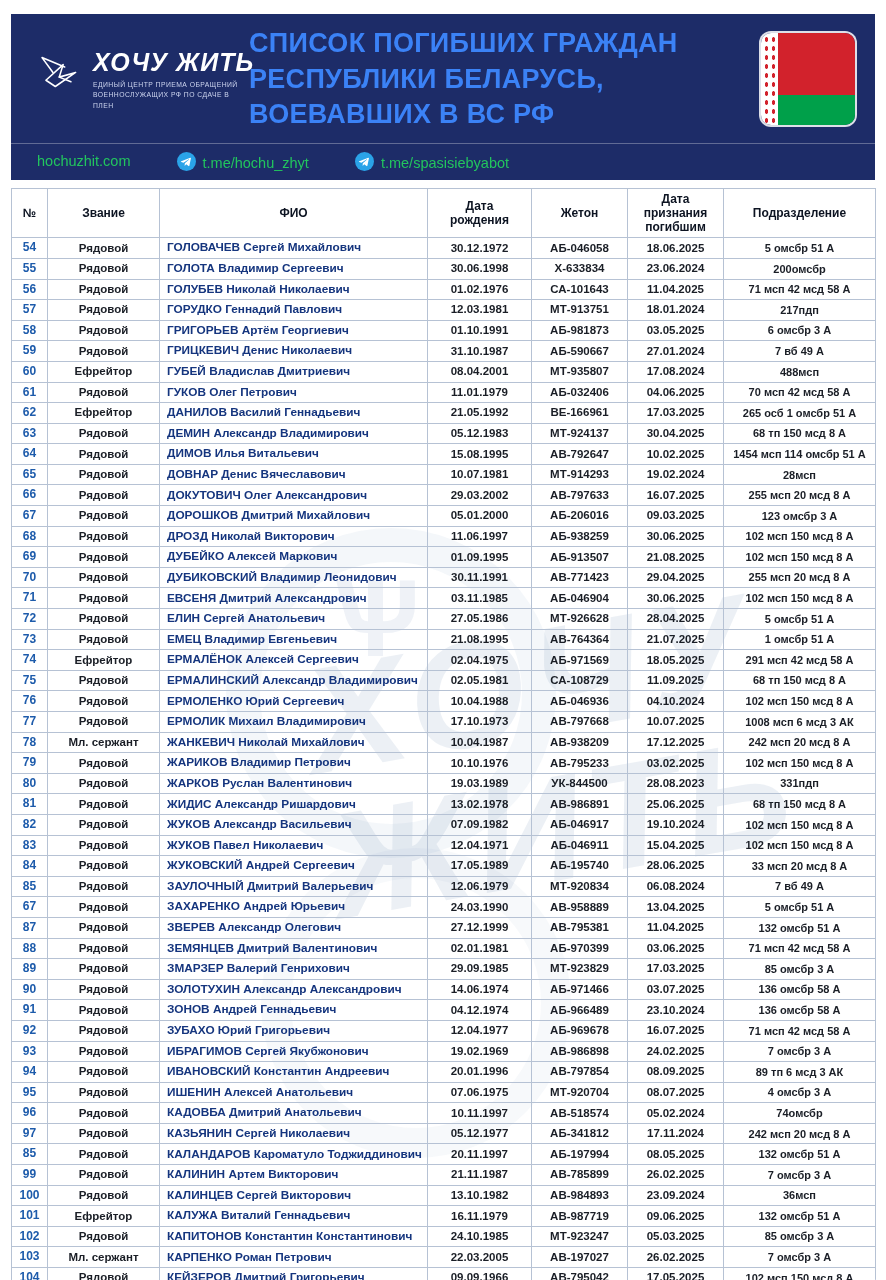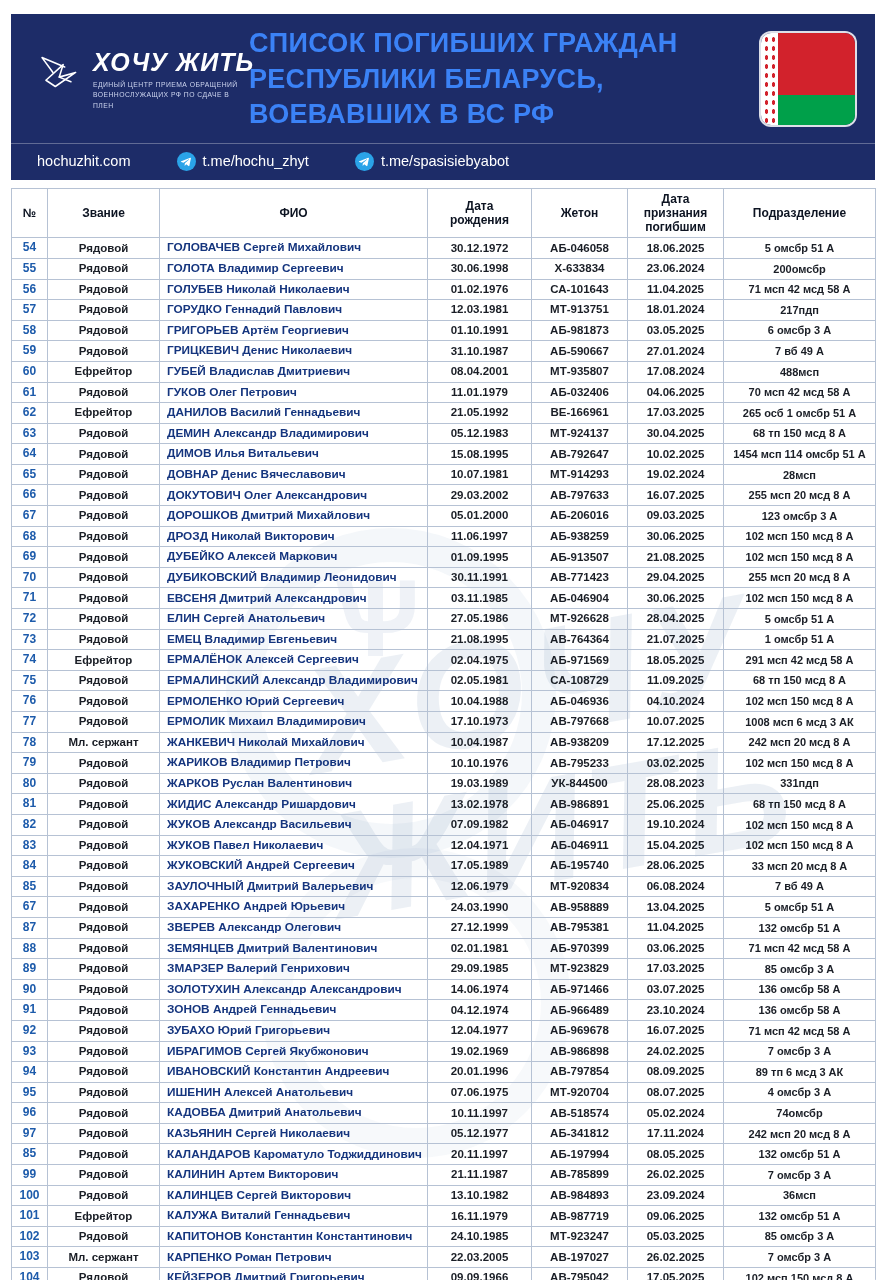--- a/index.html
+++ b/index.html
@@ -40,21 +40,21 @@
   }
   .flag-body { flex: 1; display: flex; flex-direction: column; }
   .flag-red { flex: 2; background: #d2222c; }
   .flag-green { flex: 1; background: #00a04a; }
 
   .hdr-links {
     display: flex; align-items: center; gap: 46px;
     border-top: 1px solid rgba(255,255,255,.3);
     padding: 8px 20px 9px 26px; color: #fff; font-size: 14.5px;
   }
-  .link { display: flex; align-items: center; gap: 7px; color: #ffffff; text-decoration: none; cursor: pointer; }
+  .link { display: flex; align-items: flex-end; gap: 7px; color: #22c55e; text-decoration: none; cursor: pointer; }
   .tg svg { width: 19px; height: 19px; display: block; }
 
   
   .content { position: relative; margin: 8px 11px 0; }
 
   .watermark { position: absolute; inset: 0; pointer-events: none; z-index: 1; overflow: hidden; }
   .wm-text {
     position: absolute; left: 305px; top: 420px;
     transform: rotate(-10deg);
     font-size: 150px; font-weight: bold; font-style: italic;

